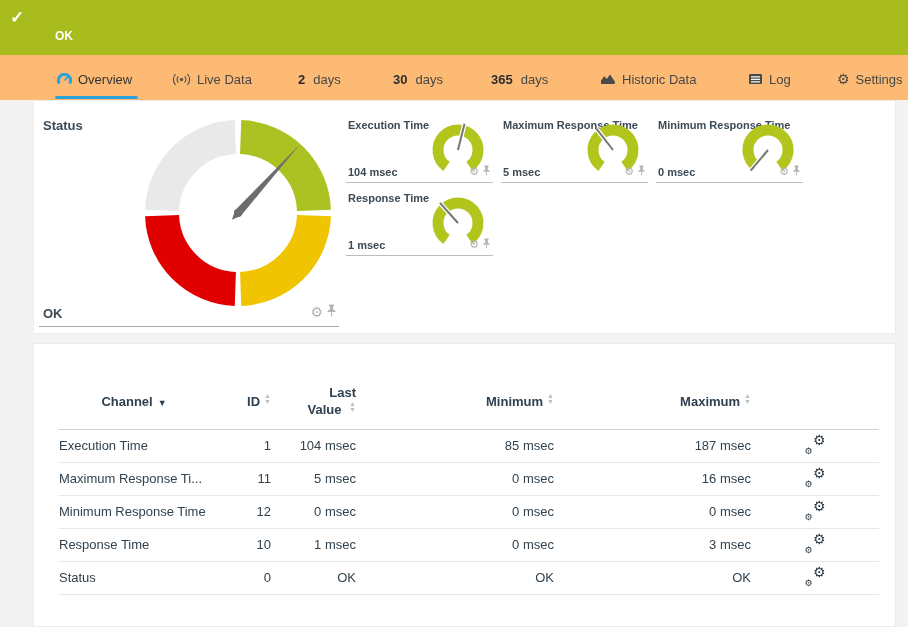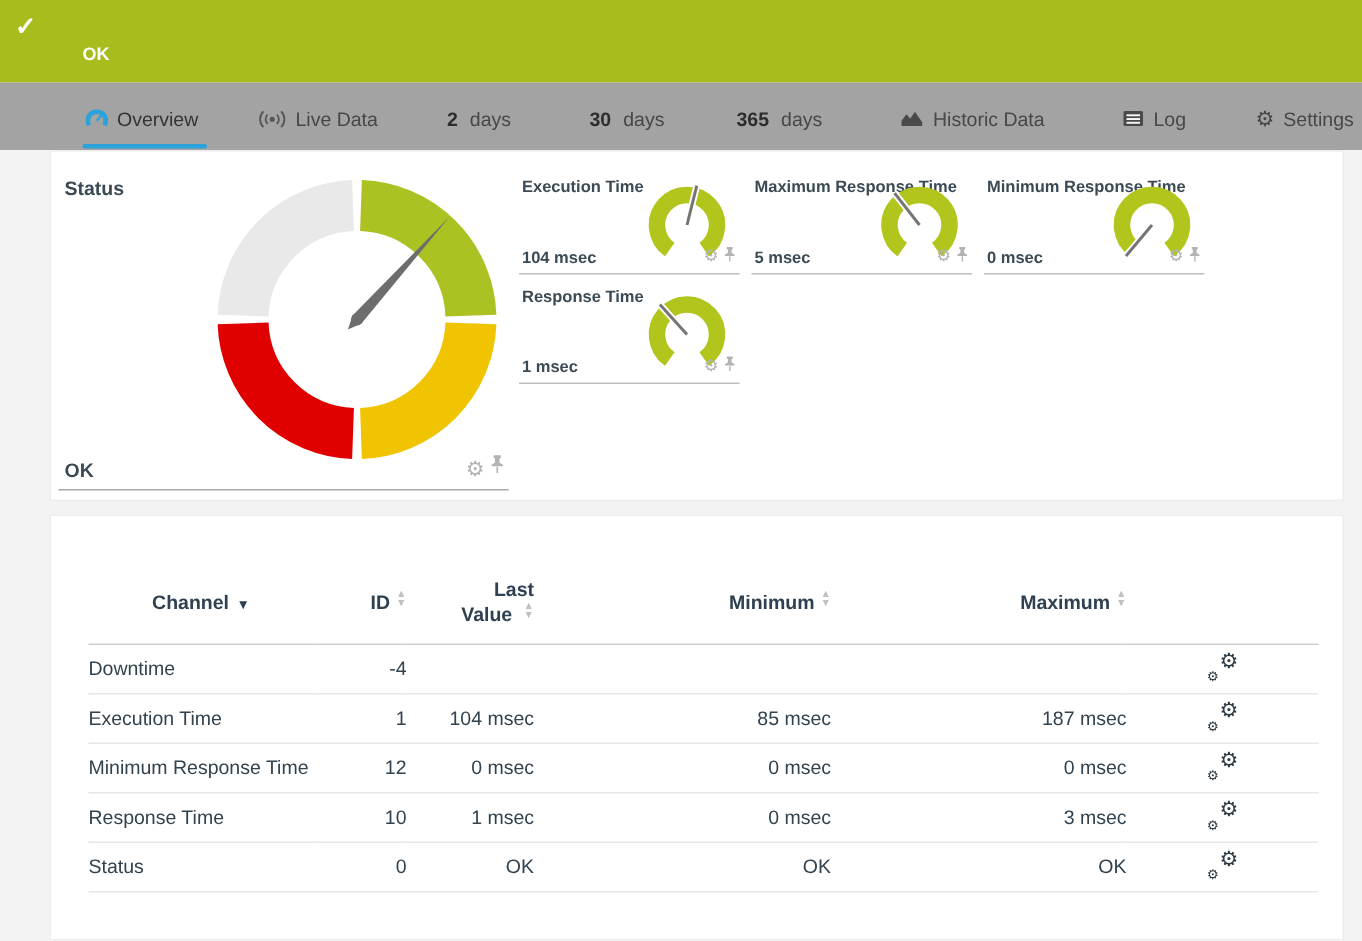--- a/index.html
+++ b/index.html
@@ -12,21 +12,21 @@
   .banner{position:absolute; left:0; top:0; width:908px; height:55px; background:#a8bc1e; color:#fff;}
   .banner .check{position:absolute; left:10px; top:7px; font-size:17px; font-weight:bold;}
   .banner .titlerow{position:absolute; left:33px; top:5px; white-space:nowrap; font-size:19px; line-height:24px;}
   .banner .kind{font-style:italic; font-weight:400; margin-right:8px;}
   .banner .title{font-weight:bold;}
   .banner .flag{font-size:14px; vertical-align:7px; margin-left:3px;}
   .banner .stars{font-size:14px; letter-spacing:1px; vertical-align:3px; margin-left:16px;}
   .banner .okline{position:absolute; left:55px; top:29px; font-size:12px; font-weight:bold;}
 
   
-  .tabbar{position:absolute; left:0; top:55px; width:908px; height:45px; background:#a3a3a3;}
+  .tabbar{position:absolute; left:0; top:55px; width:908px; height:45px; background:#fdba74;}
   .tab{position:absolute; top:13px; height:22px; font-size:13px; color:#474747; white-space:nowrap; cursor:pointer; display:flex; align-items:center;}
   .tab .ticon{margin-right:6px; display:inline-flex; align-items:center;}
   .tab.active{color:#333;}
   .tab.active::after{content:""; position:absolute; left:-2px; right:-6px; bottom:-9px; height:3px; background:var(--accent); border-radius:2px;}
   .tab b.num{font-weight:bold; color:#2d2d2d; margin-right:8px;}
   .tab .gearchar{font-size:14px; color:#474747;}
 
   
   .panel{position:absolute; background:#fff; border:1px solid #ececec;}
   .panel1{left:33px; top:100px; width:863px; height:234px;}
@@ -248,36 +248,36 @@
           <th class="h-ch"><span>Channel</span><span class="sortone">▼</span></th>
           <th><span>ID</span><span class="sort"><i>▲</i><i>▼</i></span></th>
           <th><span class="lv-wrap"><span>Last Value</span> <span class="sort"><i>▲</i><i>▼</i></span></span></th>
           <th><span>Minimum</span><span class="sort"><i>▲</i><i>▼</i></span></th>
           <th><span>Maximum</span><span class="sort"><i>▲</i><i>▼</i></span></th>
           <th class="h-act"></th>
         </tr>
       </thead>
       <tbody>
         <tr>
-          <td class="d-ch">Downtime</td>
-          <td>-4</td>
-          <td></td>
-          <td></td>
-          <td></td>
-          <td class="d-act"><span class="chgear"><span class="g1">⚙</span><span class="g2">⚙</span></span></td>
-        </tr>
-        <tr>
           <td class="d-ch">Execution Time</td>
           <td>1</td>
           <td>104 msec</td>
           <td>85 msec</td>
           <td>187 msec</td>
           <td class="d-act"><span class="chgear"><span class="g1">⚙</span><span class="g2">⚙</span></span></td>
         </tr>
         <tr>
+          <td class="d-ch">Maximum Response Ti...</td>
+          <td>11</td>
+          <td>5 msec</td>
+          <td>0 msec</td>
+          <td>16 msec</td>
+          <td class="d-act"><span class="chgear"><span class="g1">⚙</span><span class="g2">⚙</span></span></td>
+        </tr>
+        <tr>
           <td class="d-ch">Minimum Response Time</td>
           <td>12</td>
           <td>0 msec</td>
           <td>0 msec</td>
           <td>0 msec</td>
           <td class="d-act"><span class="chgear"><span class="g1">⚙</span><span class="g2">⚙</span></span></td>
         </tr>
         <tr>
           <td class="d-ch">Response Time</td>
           <td>10</td>

